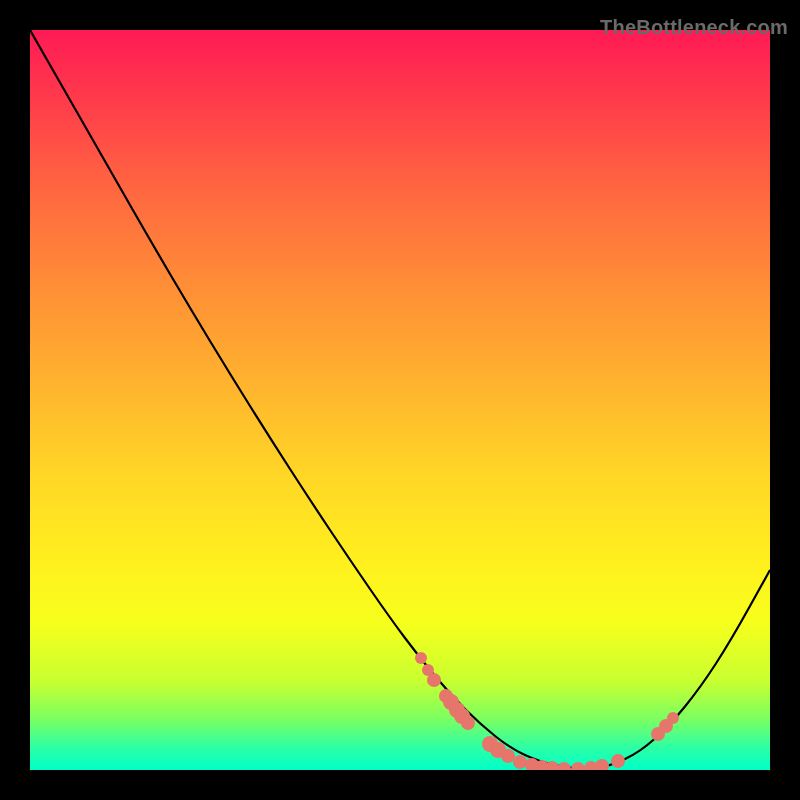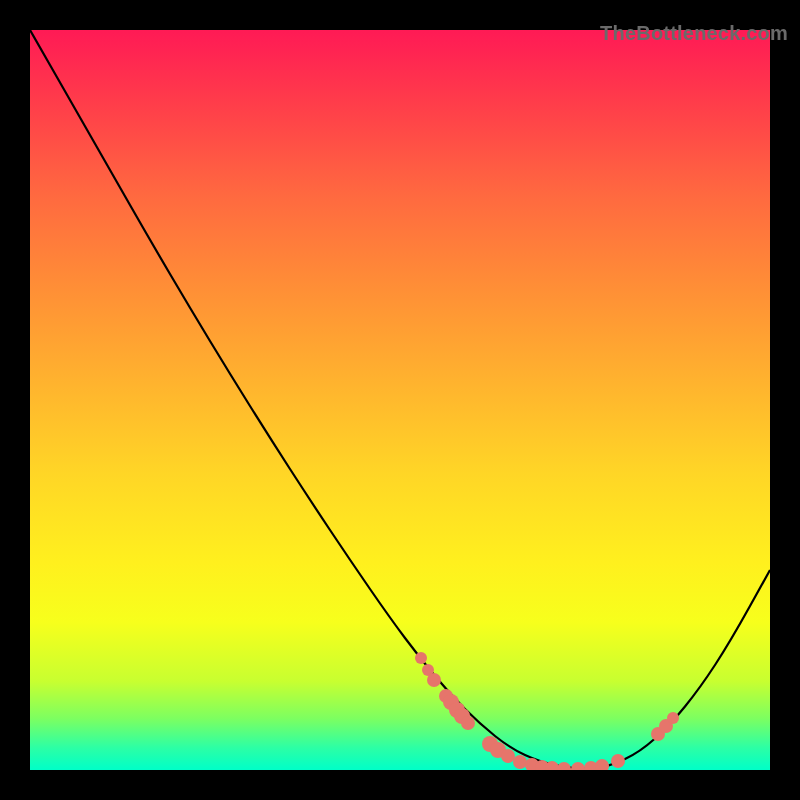--- a/index.html
+++ b/index.html
@@ -5,21 +5,21 @@
   * { margin: 0; padding: 0; box-sizing: border-box; }
   html, body { width: 800px; height: 800px; overflow: hidden; background: #000; }
   .frame {
     position: relative;
     width: 800px;
     height: 800px;
     background: #000;
   }
   .watermark {
     position: absolute;
-    top: 22px;
+    top: 16px;
     right: 12px;
     font-family: Arial, Helvetica, sans-serif;
     font-size: 20px;
     font-weight: bold;
     color: #6a6a6a;
     letter-spacing: 0.2px;
     z-index: 5;
   }
   .plot {
     position: absolute;

